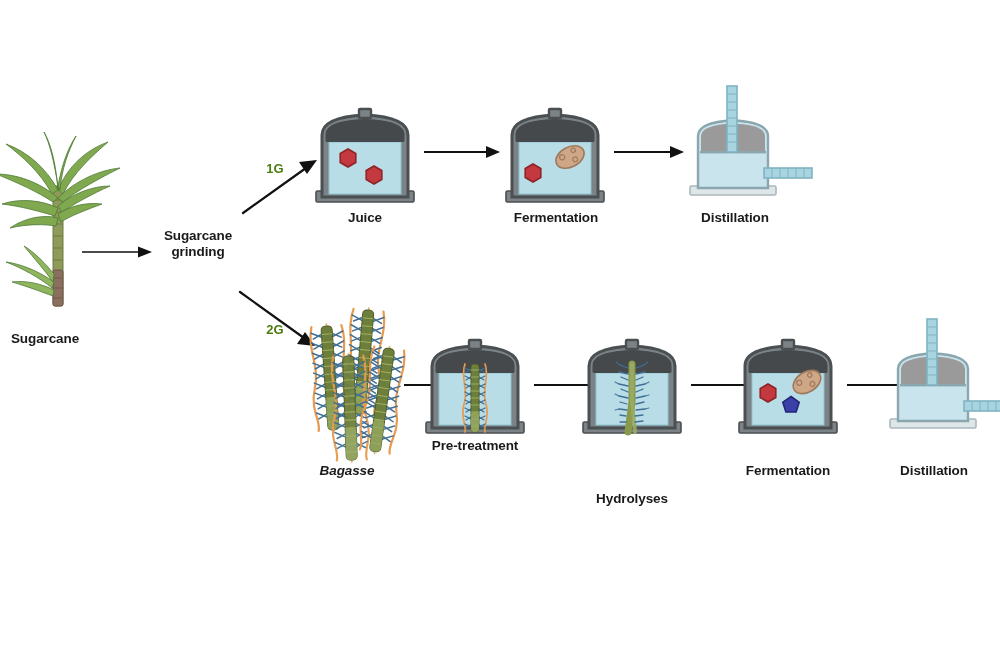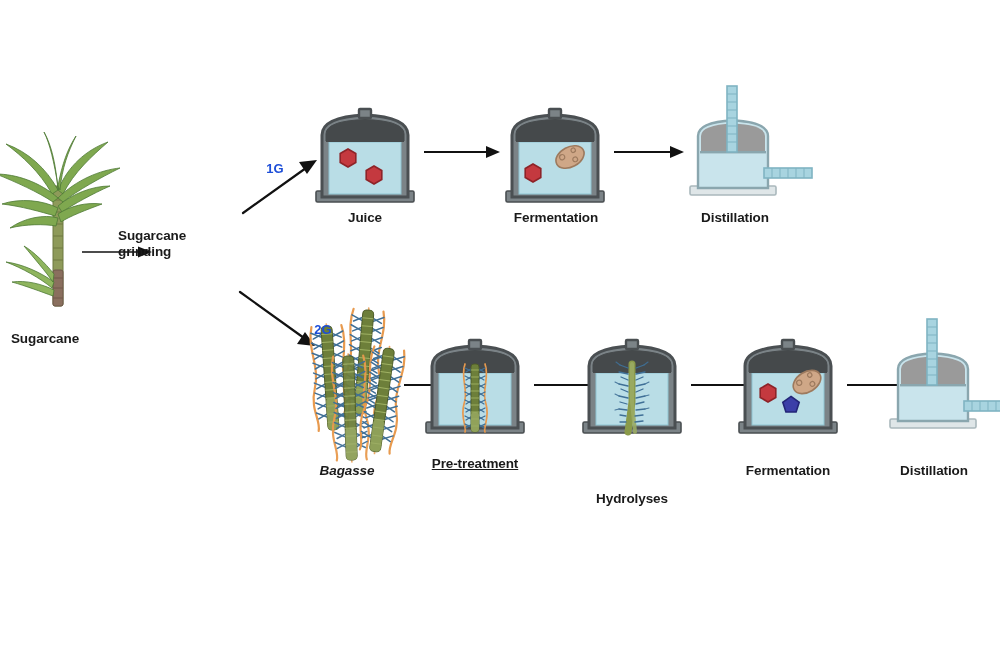--- a/index.html
+++ b/index.html
@@ -1,22 +1,22 @@
 <!DOCTYPE html>
 <html><head>
 <meta charset="utf-8">
 <style>
   html,body{margin:0;padding:0;background:#ffffff;}
   body{width:1000px;height:657px;position:relative;overflow:hidden;
        font-family:"Liberation Sans","DejaVu Sans",sans-serif;}
   #canvas{position:absolute;left:0;top:0;width:1000px;height:657px;}
   .caption{position:absolute;font-weight:bold;font-size:13.5px;color:#1a1a1a;
-           text-align:left;white-space:nowrap;transform:translateX(-50%);letter-spacing:-0.1px;}
+           text-align:center;white-space:nowrap;transform:translateX(-50%);letter-spacing:-0.1px;}
   .caption.two-line{white-space:normal;line-height:1.15;}
-  .branch-label{position:absolute;font-weight:bold;font-size:13px;color:#1d4ed8;
+  .branch-label{position:absolute;font-weight:bold;font-size:13px;color:#4d7c0f;
                 transform:translateX(-50%);}
   svg{display:block;overflow:visible;}
 </style>
 </head>
 <body>
 
 <svg id="canvas" viewBox="0 0 1000 657" xmlns="http://www.w3.org/2000/svg">
   <defs>
 
     <g id="tankShape">
@@ -393,23 +393,23 @@
 </svg>
 
 <div class="caption" style="left:45px;top:331px;">Sugarcane</div>
 
 <div class="caption two-line" style="left:198px;top:228px;width:160px;">
   <span>Sugarcane</span><br>
   <span>grinding</span>
 </div>
 
 <div class="branch-label" style="left:275px;top:161px;">1G</div>
-<div class="branch-label" style="left:275px;top:322px;margin-left:48px;">2G</div>
+<div class="branch-label" style="left:275px;top:322px;">2G</div>
 
 <div class="caption" style="left:365px;top:210px;">Juice</div>
 <div class="caption" style="left:556px;top:210px;">Fermentation</div>
 <div class="caption" style="left:735px;top:210px;">Distillation</div>
 
 <div class="caption" style="left:347px;top:463px;font-style:italic;">Bagasse</div>
-<div class="caption" style="left:475px;top:456px;text-decoration:underline;">Pre-treatment</div>
+<div class="caption" style="left:475px;top:438px;">Pre-treatment</div>
 <div class="caption" style="left:632px;top:463px;margin-top:28px;">Hydrolyses</div>
 <div class="caption" style="left:788px;top:463px;">Fermentation</div>
 <div class="caption" style="left:934px;top:463px;">Distillation</div>
 
 </body></html>

